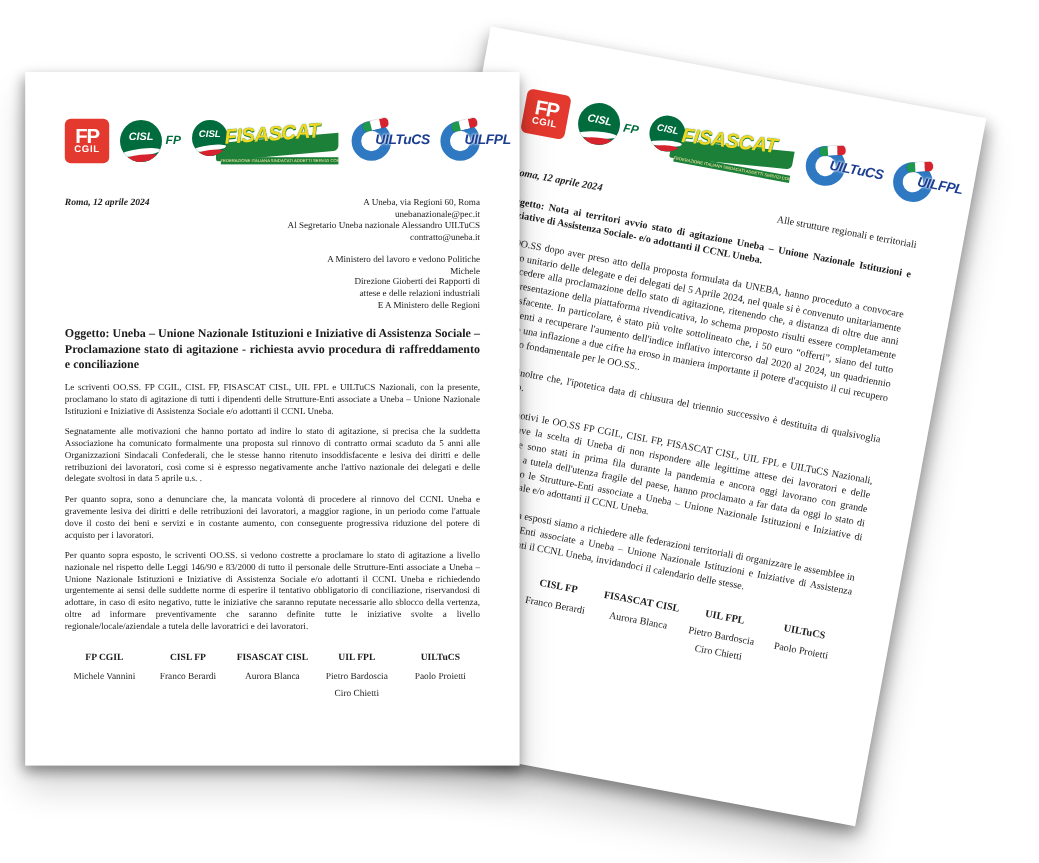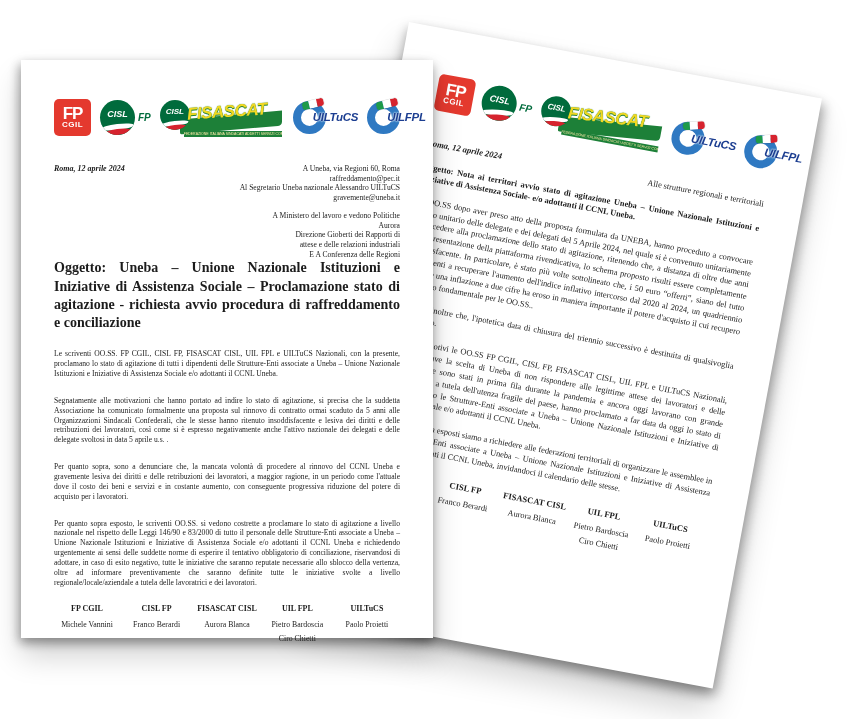--- a/index.html
+++ b/index.html
@@ -54,22 +54,22 @@
   .uil-ring .flag span{flex:1;}
   .uil-ring .fg{background:#1d9a49;} .uil-ring .fw{background:#fff;} .uil-ring .fr{background:#d6232e;}
   .uil-text{font-family:"Liberation Sans",sans-serif;font-weight:bold;font-style:italic;
             font-size:11.5px;color:#1c3e91;margin-left:-13px;position:relative;z-index:1;
             text-shadow:0 0 2px #fff,0 0 2px #fff;letter-spacing:-.3px;}
   
   .meta-row{display:flex;justify-content:space-between;align-items:flex-start;margin-top:24px;}
   .date{font-style:italic;font-weight:bold;font-size:8px;white-space:nowrap;}
   .addr{text-align:right;font-size:7.6px;line-height:1.28;}
   .addr .gap{height:8px;}
-  .subject{font-weight:bold;font-size:14px;line-height:1.3;text-align:justify;}
-  .para{font-size:7.6px;line-height:1.3;text-align:justify;margin-top:17px;}
+  .subject{font-weight:bold;font-size:10px;line-height:1.3;text-align:justify;margin-top:13px;}
+  .para{font-size:7.6px;line-height:1.3;text-align:justify;margin-top:7px;}
   .page-right .subject{font-size:8.4px;margin-top:14px;}
   .page-right .para{font-size:8.4px;line-height:1.42;margin-top:11px;}
   .page-right .date{font-size:8.6px;}
   .page-right .addr{font-size:8.4px;}
   .sigs{display:flex;justify-content:space-between;margin-top:16px;padding:0 4px;}
   .sig{text-align:center;min-width:58px;}
   .sig .org{font-weight:bold;font-size:8px;}
   .sig .nm{font-size:7.8px;margin-top:7px;}
   .sig .nm2{font-size:7.8px;margin-top:5px;}
   .page-right .sig .org{font-size:8.6px;}
@@ -201,29 +201,29 @@
               <span class="fr"></span>
             </div>
         </div>
         <span class="uil-text">UILFPL</span>
       </div>
     </div>
     <div class="meta-row">
       <div class="date">Roma, 12 aprile  2024</div>
       <div class="addr">
         <div>A Uneba, via Regioni 60, Roma</div>
-        <div>raffreddamento@pec.it</div>
+        <div>unebanazionale@pec.it</div>
         <div>Al Segretario Uneba nazionale  Alessandro UILTuCS</div>
-        <div>gravemente@uneba.it</div>
+        <div>contratto@uneba.it</div>
         <div class="gap"></div>
         <div>A Ministero del lavoro e vedono Politiche</div>
-        <div>Aurora</div>
+        <div>Michele</div>
         <div>Direzione Gioberti dei Rapporti di</div>
         <div>attese e delle relazioni industriali</div>
-        <div>E A Conferenza delle Regioni</div>
+        <div>E A Ministero delle Regioni</div>
       </div>
     </div>
     <div class="subject">Oggetto: Uneba – Unione Nazionale Istituzioni e Iniziative di Assistenza Sociale – Proclamazione stato di agitazione - richiesta avvio procedura di raffreddamento e conciliazione</div>
     <div class="para">Le scriventi OO.SS. FP CGIL, CISL FP, FISASCAT CISL, UIL FPL e UILTuCS Nazionali, con la presente, proclamano lo stato di agitazione di tutti i dipendenti delle Strutture-Enti associate a Uneba – Unione Nazionale Istituzioni e Iniziative di Assistenza Sociale e/o adottanti il CCNL Uneba.</div>
     <div class="para">Segnatamente alle motivazioni che hanno portato ad indire lo stato di agitazione, si precisa che la suddetta Associazione ha comunicato formalmente una proposta sul rinnovo di contratto ormai scaduto da 5 anni alle Organizzazioni Sindacali Confederali, che le stesse hanno ritenuto insoddisfacente e lesiva dei diritti e delle retribuzioni dei lavoratori, così come si è espresso negativamente anche l'attivo nazionale dei delegati e delle delegate svoltosi in data 5 aprile u.s. .</div>
     <div class="para">Per quanto sopra, sono a denunciare che, la mancata volontà di procedere al rinnovo del CCNL Uneba e gravemente lesiva dei diritti e delle retribuzioni dei lavoratori, a maggior ragione, in un periodo come l'attuale dove il costo dei beni e servizi e in costante aumento, con conseguente progressiva riduzione del potere di acquisto per i lavoratori.</div>
     <div class="para">Per quanto sopra esposto, le scriventi OO.SS. si vedono costrette a proclamare lo stato di agitazione a livello nazionale nel rispetto delle Leggi 146/90 e 83/2000 di tutto il personale delle Strutture-Enti associate a Uneba – Unione Nazionale Istituzioni e Iniziative di Assistenza Sociale e/o adottanti il CCNL Uneba e richiedendo urgentemente ai sensi delle suddette norme di esperire il tentativo obbligatorio di conciliazione, riservandosi di adottare, in caso di esito negativo, tutte le iniziative che saranno reputate necessarie allo sblocco della vertenza, oltre ad informare preventivamente che saranno definite tutte le iniziative svolte a livello regionale/locale/aziendale a tutela delle lavoratrici e dei lavoratori.</div>
     <div class="sigs">
       <div class="sig">
         <div class="org">FP CGIL</div>

